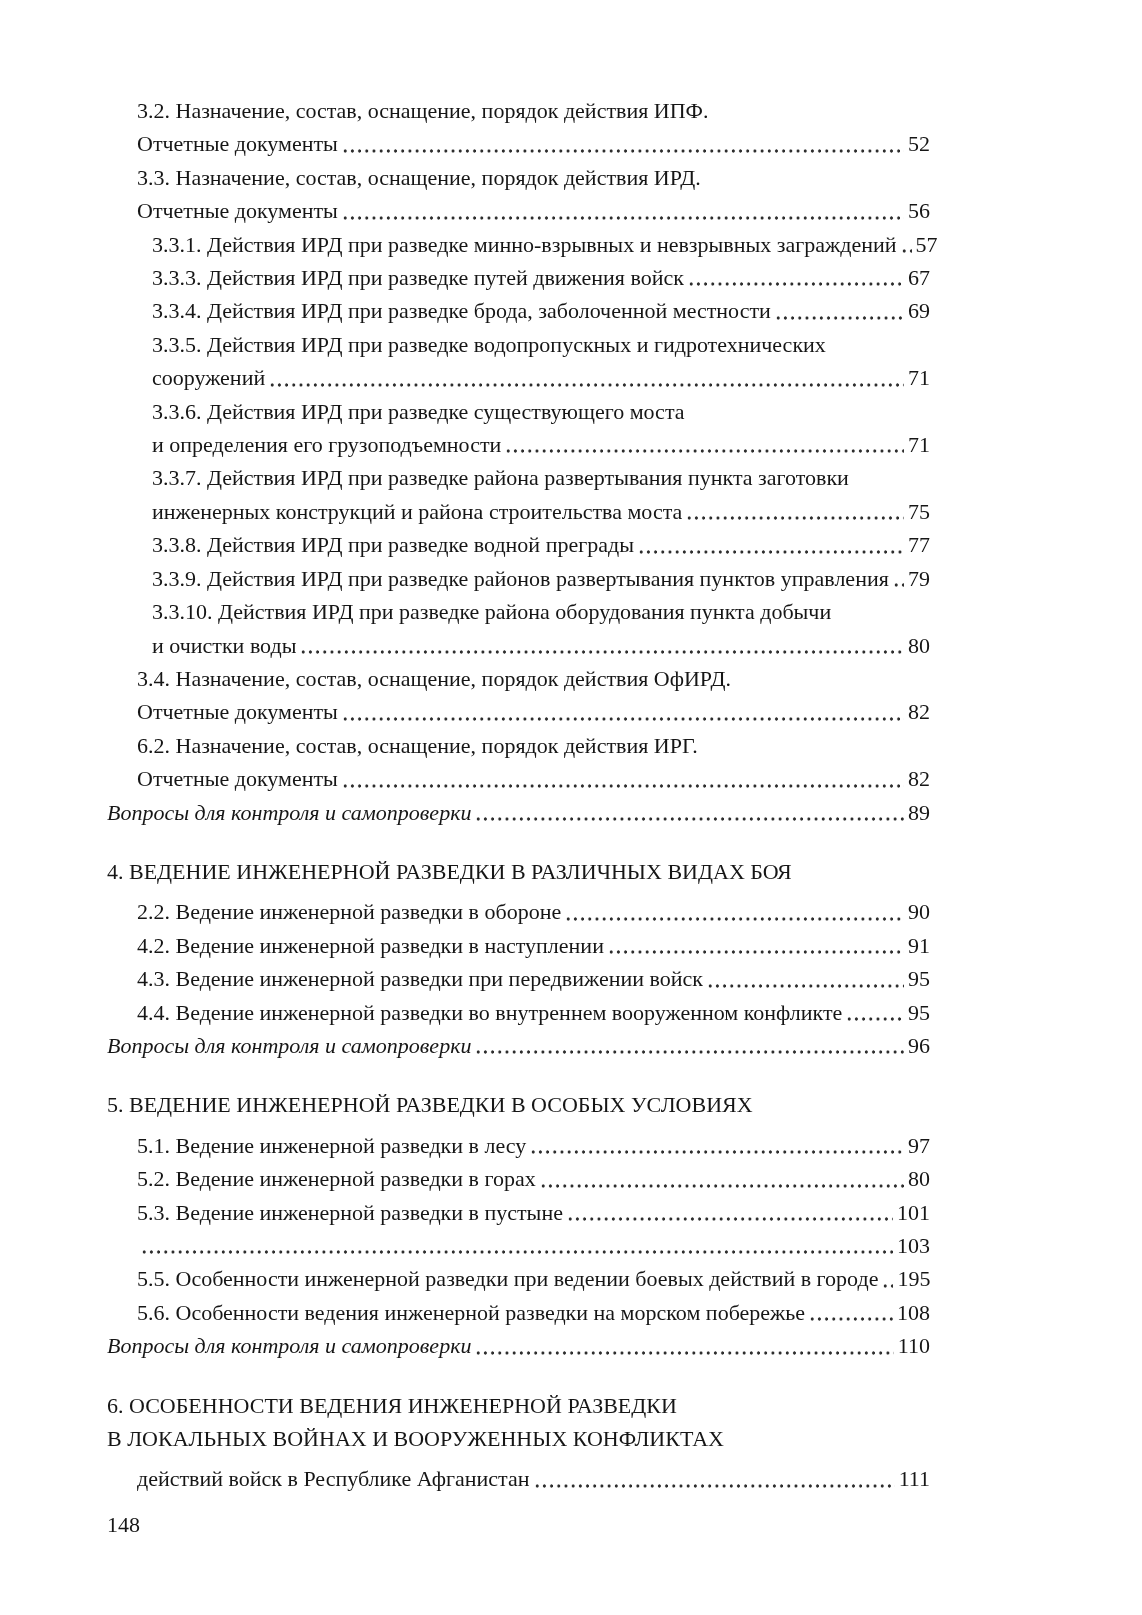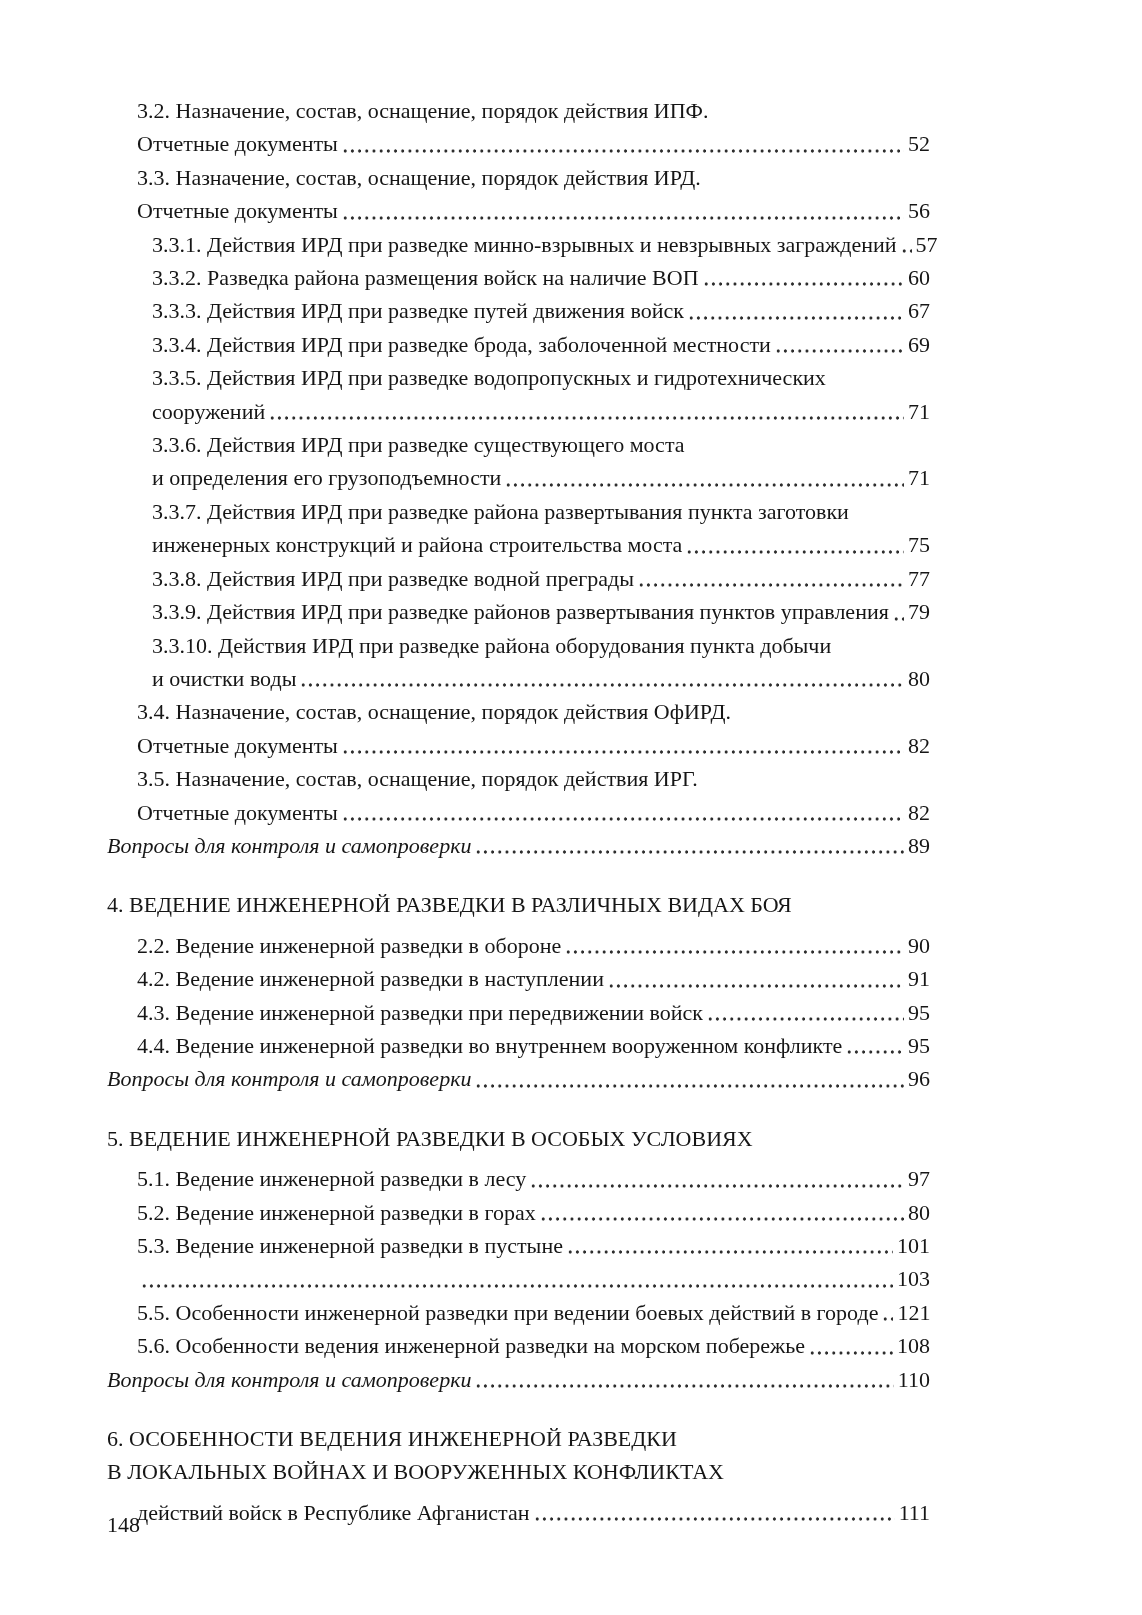--- a/index.html
+++ b/index.html
@@ -73,27 +73,20 @@
       </div>
       <div class="toc-item kind-entry indent-2">
         <div class="toc-line">
           <span class="toc-text">3.3.1. Действия ИРД при разведке минно-взрывных и невзрывных заграждений</span>
           <span class="leader"></span>
           <span class="page-num">57</span>
         </div>
       </div>
       <div class="toc-item kind-entry indent-2">
         <div class="toc-line">
-          <span class="toc-text">3.3.2. Разведка района размещения войск на наличие ВОП</span>
-          <span class="leader"></span>
-          <span class="page-num">60</span>
-        </div>
-      </div>
-      <div class="toc-item kind-entry indent-2">
-        <div class="toc-line">
           <span class="toc-text">3.3.3. Действия ИРД при разведке путей движения войск</span>
           <span class="leader"></span>
           <span class="page-num">67</span>
         </div>
       </div>
       <div class="toc-item kind-entry indent-2">
         <div class="toc-line">
           <span class="toc-text">3.3.4. Действия ИРД при разведке брода, заболоченной местности</span>
           <span class="leader"></span>
           <span class="page-num">69</span>
@@ -158,21 +151,21 @@
           <span class="toc-text">3.4. Назначение, состав, оснащение, порядок действия ОфИРД.</span>
         </div>
         <div class="toc-line">
           <span class="toc-text">Отчетные документы</span>
           <span class="leader"></span>
           <span class="page-num">82</span>
         </div>
       </div>
       <div class="toc-item kind-entry indent-1">
         <div class="toc-line">
-          <span class="toc-text">3.5. Назначение, состав, оснащение, порядок действия ИРГ.</span>
+          <span class="toc-text">6.2. Назначение, состав, оснащение, порядок действия ИРГ.</span>
         </div>
         <div class="toc-line">
           <span class="toc-text">Отчетные документы</span>
           <span class="leader"></span>
           <span class="page-num">82</span>
         </div>
       </div>
       <div class="toc-item kind-questions indent-0">
         <div class="toc-line">
           <span class="toc-text">Вопросы для контроля и самопроверки</span>
@@ -249,21 +242,21 @@
       <div class="toc-item kind-entry indent-1">
         <div class="toc-line">
           <span class="leader"></span>
           <span class="page-num">103</span>
         </div>
       </div>
       <div class="toc-item kind-entry indent-1">
         <div class="toc-line">
           <span class="toc-text">5.5. Особенности инженерной разведки при ведении боевых действий в городе</span>
           <span class="leader"></span>
-          <span class="page-num">121</span>
+          <span class="page-num">195</span>
         </div>
       </div>
       <div class="toc-item kind-entry indent-1">
         <div class="toc-line">
           <span class="toc-text">5.6. Особенности ведения инженерной разведки на морском побережье</span>
           <span class="leader"></span>
           <span class="page-num">108</span>
         </div>
       </div>
       <div class="toc-item kind-questions indent-0">

